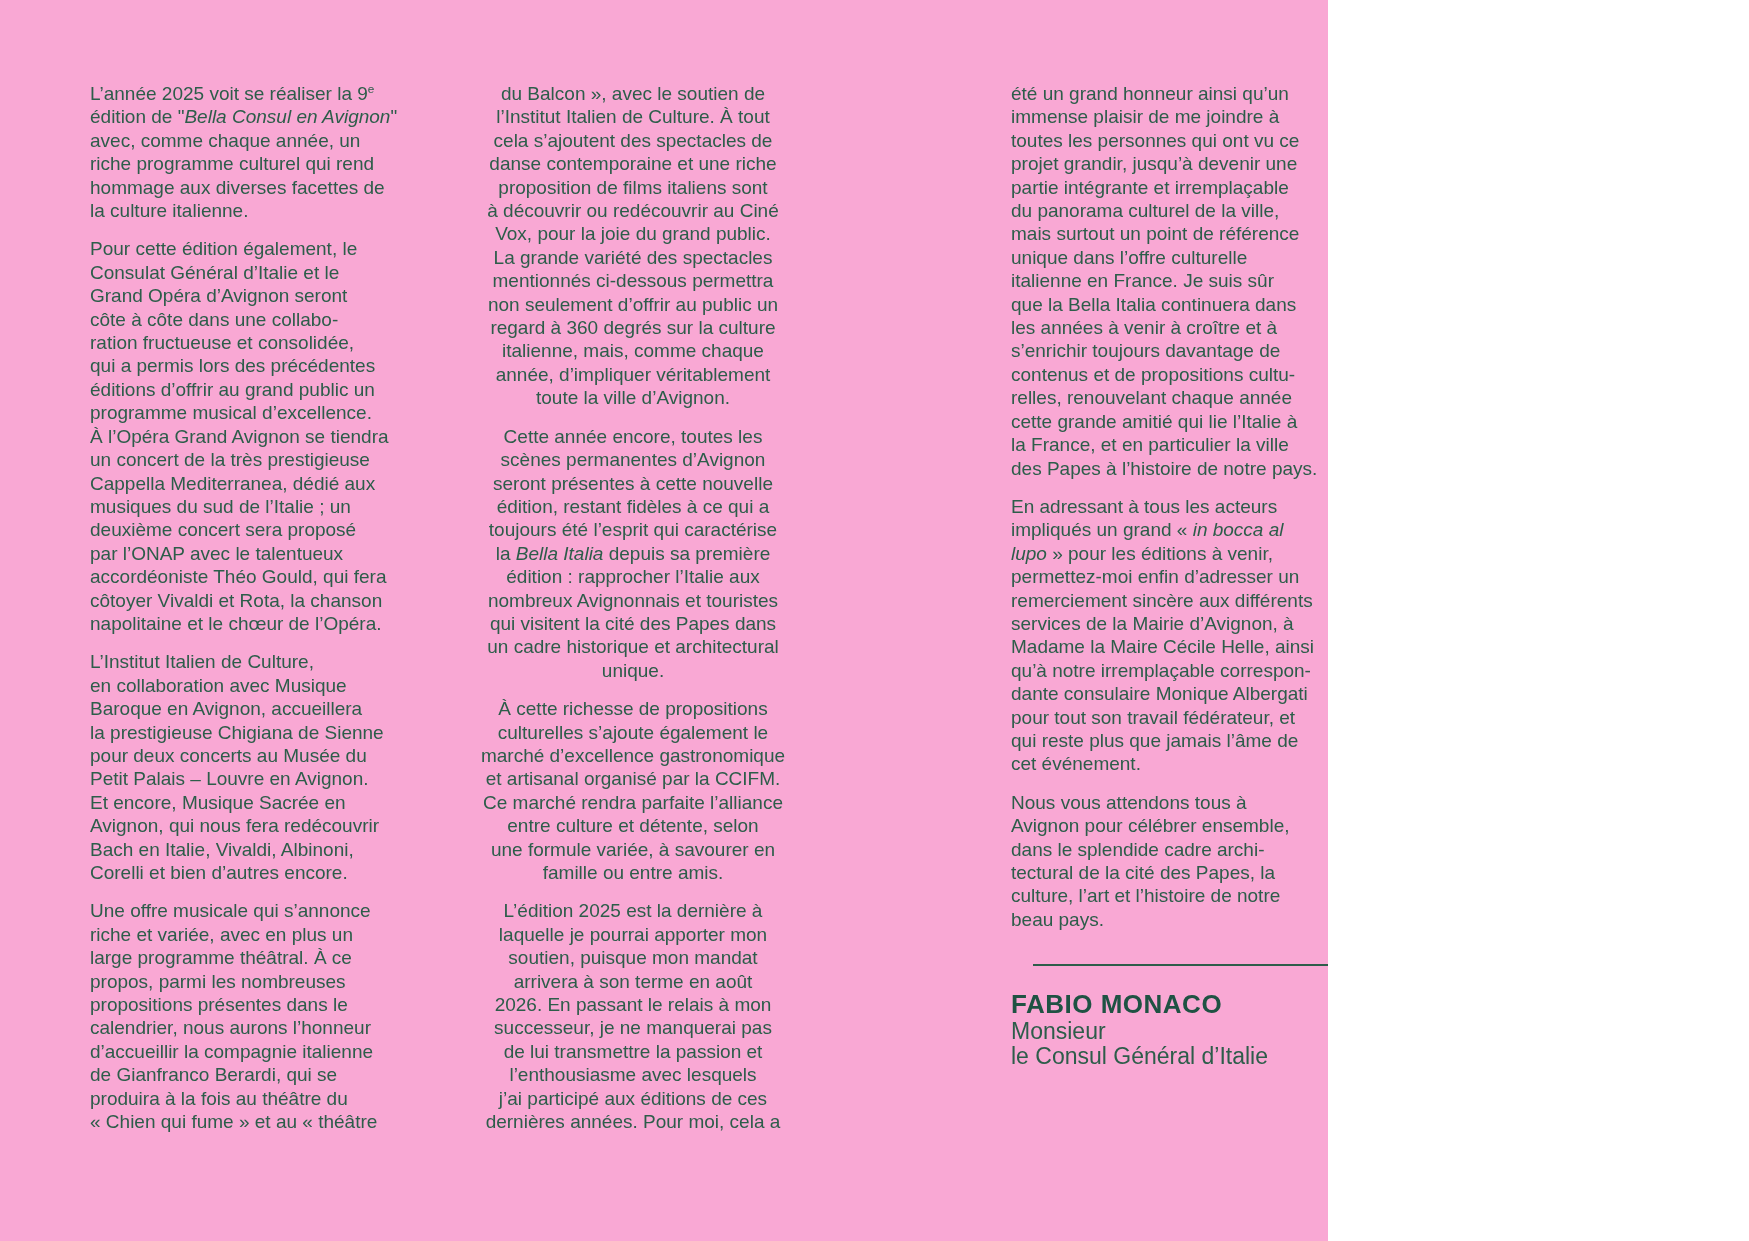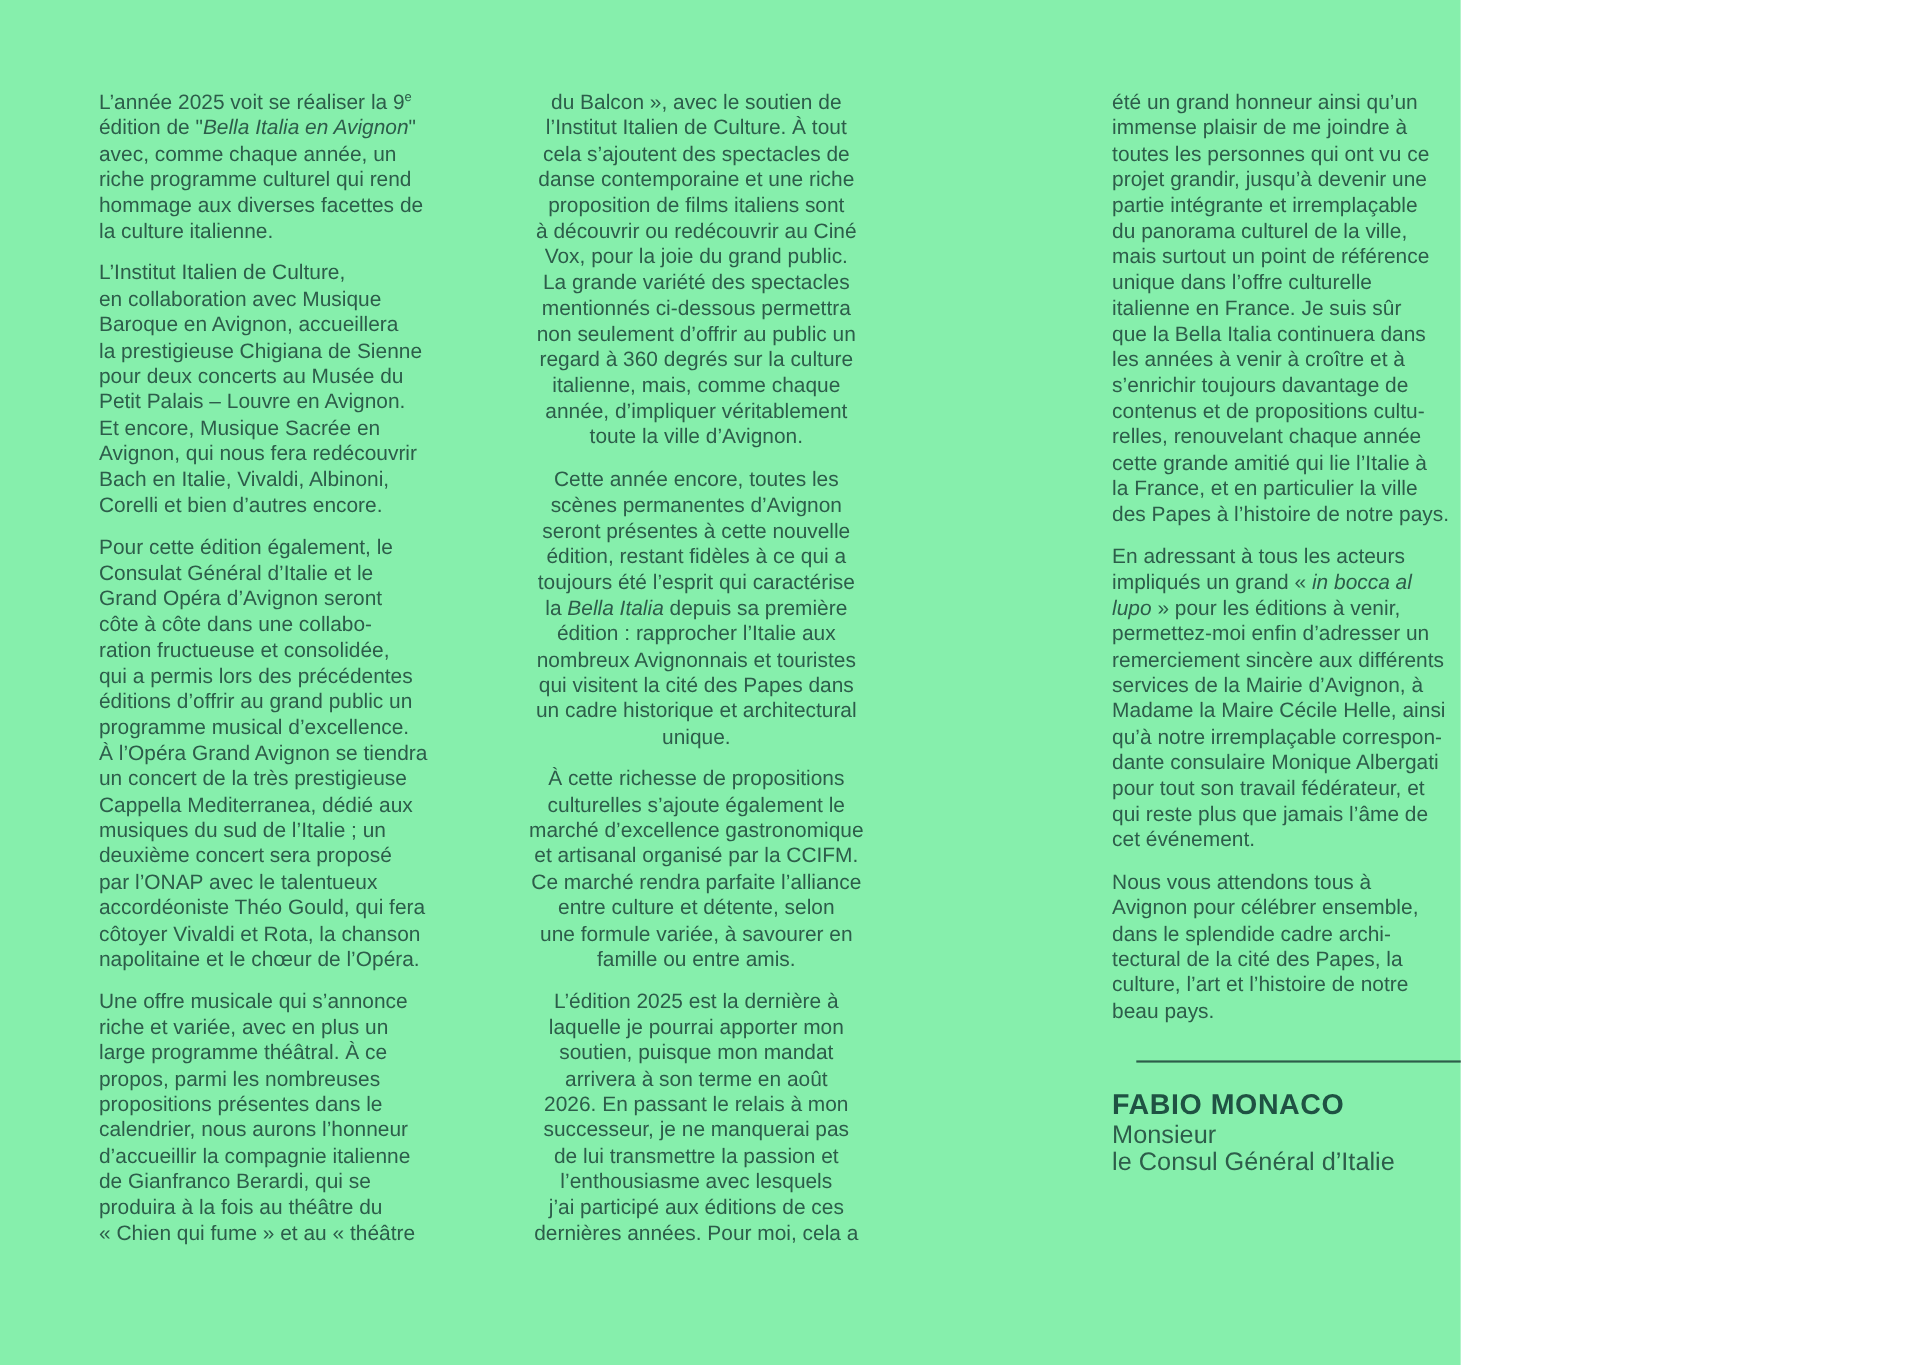--- a/index.html
+++ b/index.html
@@ -9,21 +9,21 @@
     position: relative;
     background: #ffffff;
     font-family: "Liberation Sans", sans-serif;
     overflow: hidden;
   }
   .page {
     position: absolute;
     left: 0; top: 0;
     width: 1328px;
     height: 1241px;
-    background: #86efac;
+    background: #f9a8d4;
   }
   .right-panel {
     position: absolute;
     top: 0; right: 0;
     width: 421px;
     height: 1241px;
     background: #ffffff;
   }
   .col {
     position: absolute;
@@ -55,52 +55,52 @@
   }
   .sig-line { font-size: 23px; line-height: 25px; }
 </style>
 </head>
 <body>
 
 <div class="page">
 
   <div class="col col-1">
     <p><span>L’année 2025 voit se réaliser la 9</span><sup>e</sup><span>
-édition de "</span><em>Bella Italia en Avignon</em><span>"
+édition de "</span><em>Bella Consul en Avignon</em><span>"
 avec, comme chaque année, un
 riche programme culturel qui rend
 hommage aux diverses facettes de
 la culture italienne.</span></p>
-    <p><span>L’Institut Italien de Culture,
-en collaboration avec Musique
-Baroque en Avignon, accueillera
-la prestigieuse Chigiana de Sienne
-pour deux concerts au Musée du
-Petit Palais – Louvre en Avignon.
-Et encore, Musique Sacrée en
-Avignon, qui nous fera redécouvrir
-Bach en Italie, Vivaldi, Albinoni,
-Corelli et bien d’autres encore.</span></p>
     <p><span>Pour cette édition également, le
 Consulat Général d’Italie et le
 Grand Opéra d’Avignon seront
 côte à côte dans une collabo-
 ration fructueuse et consolidée,
 qui a permis lors des précédentes
 éditions d’offrir au grand public un
 programme musical d’excellence.
 À l’Opéra Grand Avignon se tiendra
 un concert de la très prestigieuse
 Cappella Mediterranea, dédié aux
 musiques du sud de l’Italie ; un
 deuxième concert sera proposé
 par l’ONAP avec le talentueux
 accordéoniste Théo Gould, qui fera
 côtoyer Vivaldi et Rota, la chanson
 napolitaine et le chœur de l’Opéra.</span></p>
+    <p><span>L’Institut Italien de Culture,
+en collaboration avec Musique
+Baroque en Avignon, accueillera
+la prestigieuse Chigiana de Sienne
+pour deux concerts au Musée du
+Petit Palais – Louvre en Avignon.
+Et encore, Musique Sacrée en
+Avignon, qui nous fera redécouvrir
+Bach en Italie, Vivaldi, Albinoni,
+Corelli et bien d’autres encore.</span></p>
     <p><span>Une offre musicale qui s’annonce
 riche et variée, avec en plus un
 large programme théâtral. À ce
 propos, parmi les nombreuses
 propositions présentes dans le
 calendrier, nous aurons l’honneur
 d’accueillir la compagnie italienne
 de Gianfranco Berardi, qui se
 produira à la fois au théâtre du
 « Chien qui fume » et au « théâtre</span></p>

